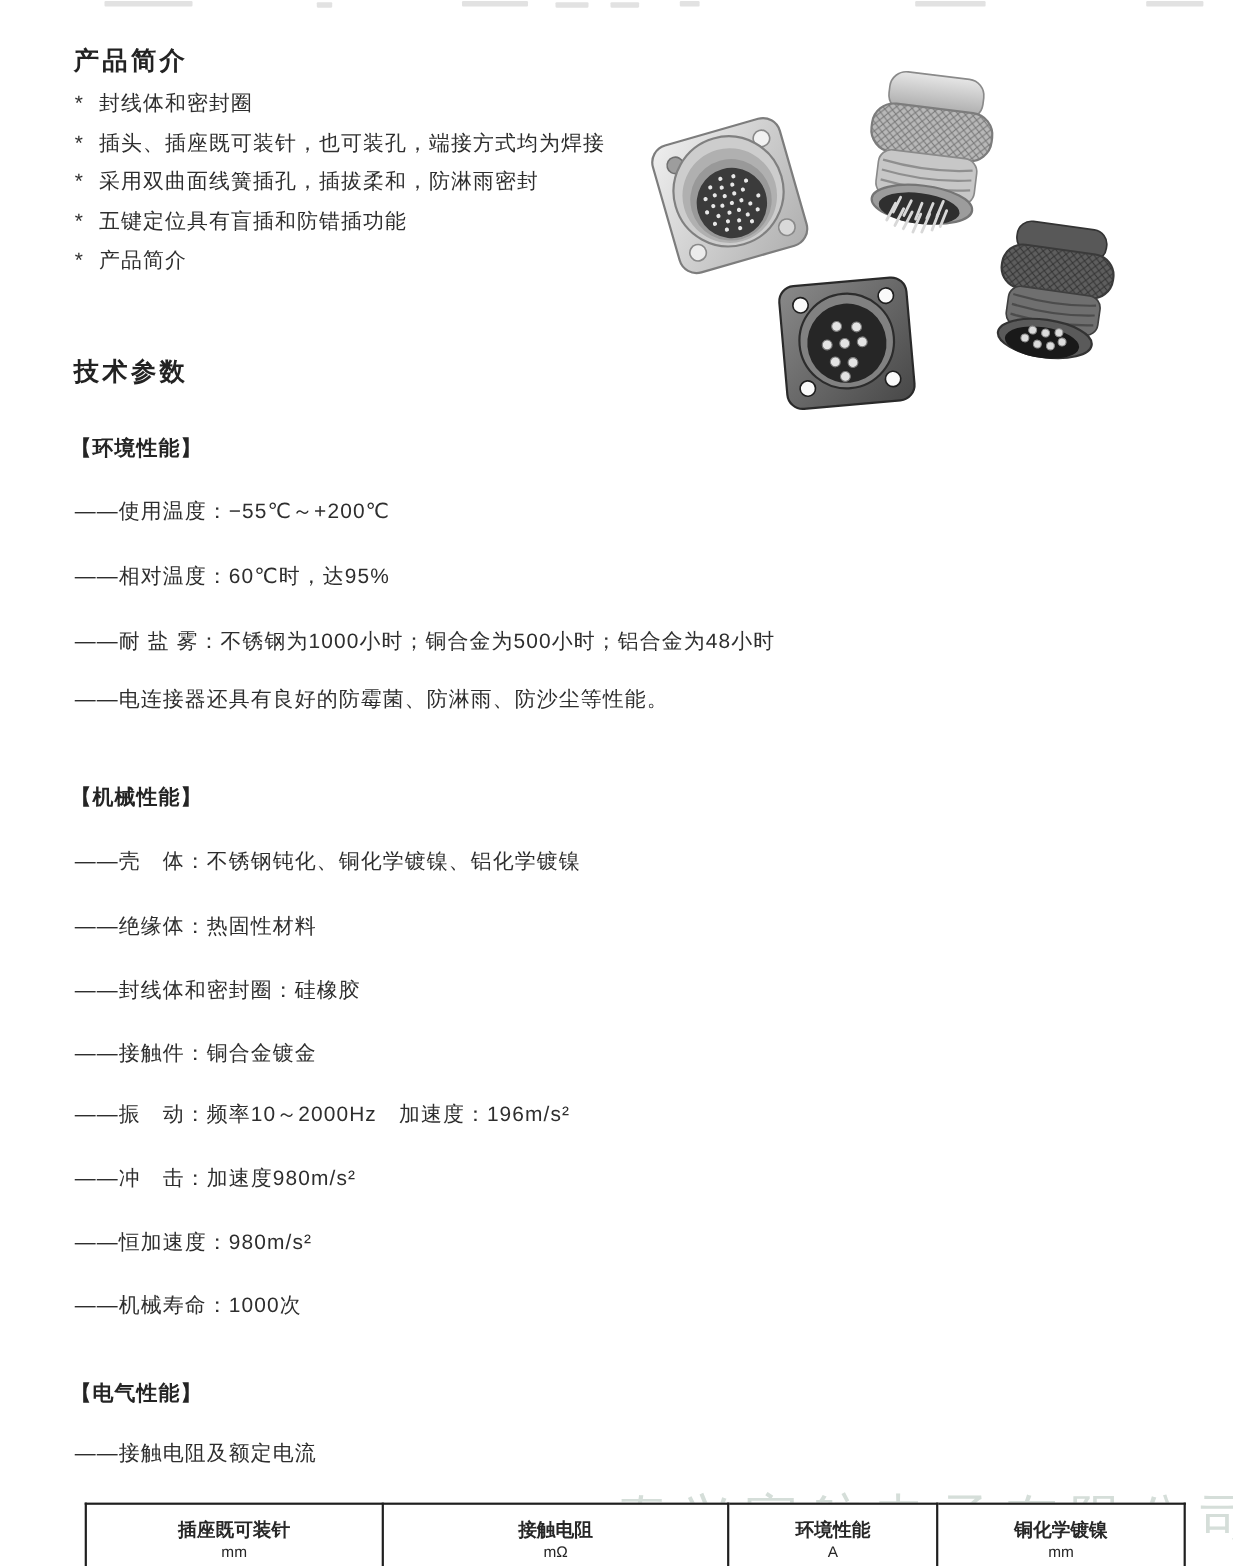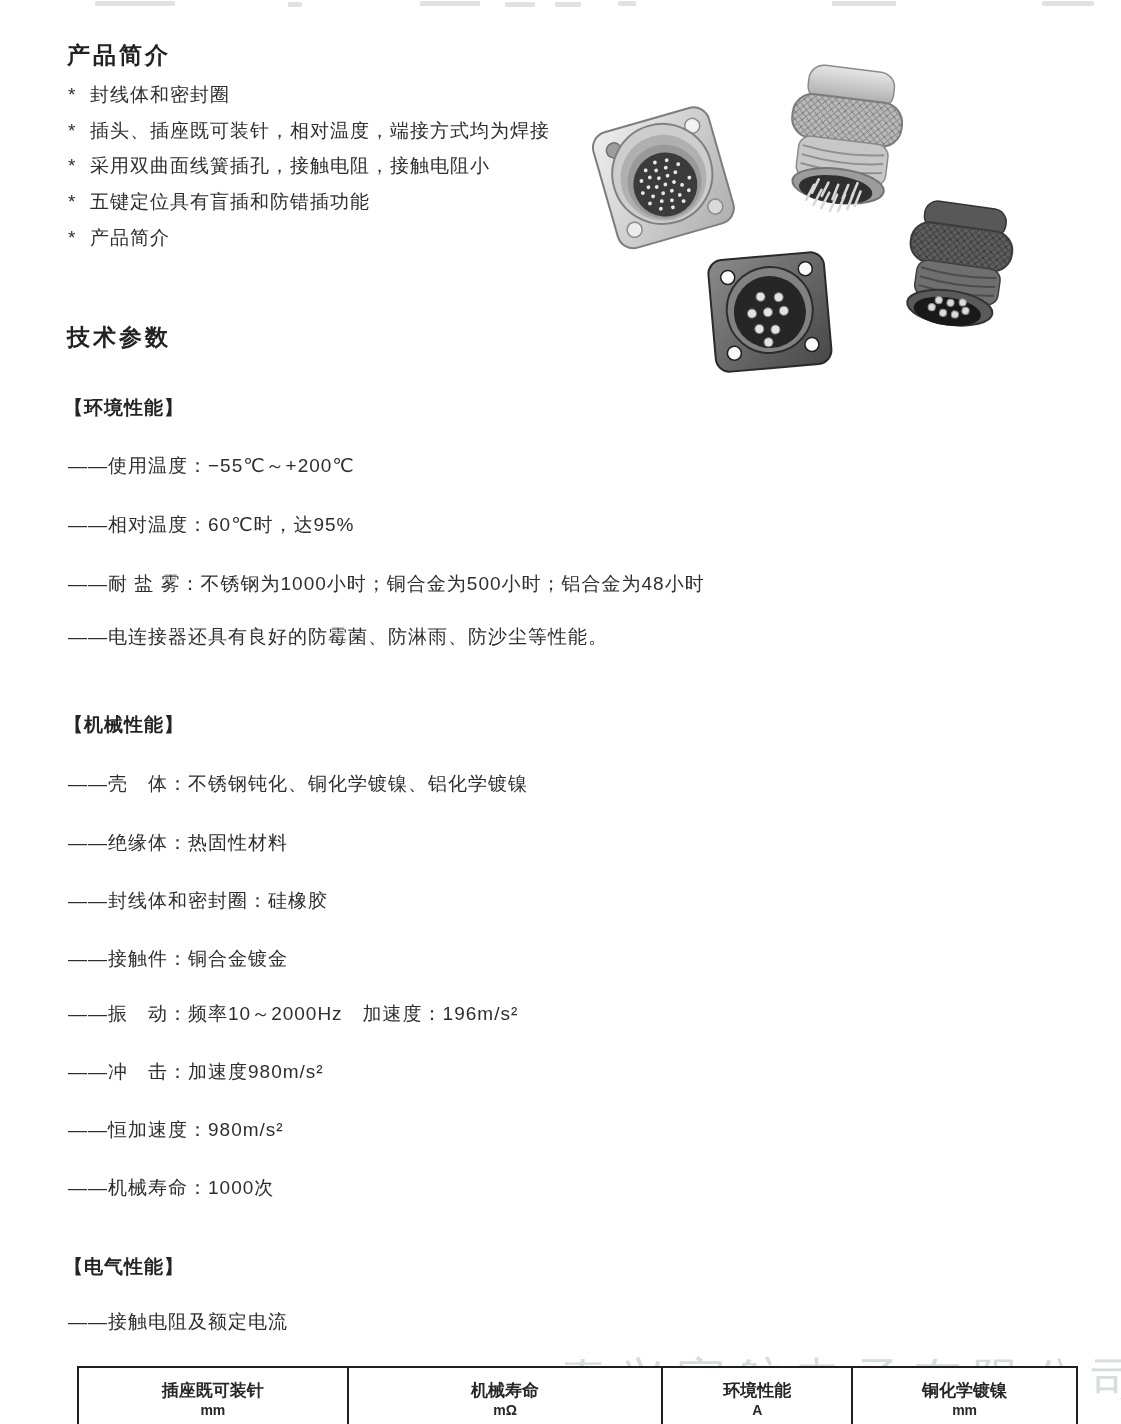--- a/index.html
+++ b/index.html
@@ -22,21 +22,21 @@
 
   .bl { position:absolute; left:68px; font-size:19px; letter-spacing:1px; color:#2e2e2e; line-height:1.2; }
   .bullet { display:flex; }
   .bullet .star { width:22px; font-size:19px; color:#2e2e2e; }
 
   .dtable { position:absolute; left:77px; width:1001px; border-collapse:collapse; table-layout:fixed; background:#fff; }
   .dtable th, .dtable td { border:2px solid #1f1f1f; text-align:center; vertical-align:middle; color:#333; }
   .dtable th { font-weight:700; color:#272727; }
   #table1 th { height:64px; font-size:17px; }
   .name-line { line-height:1.25; }
-  .unit-line { font-size:14px; font-weight:700; line-height:1.2; }
+  .unit-line { font-size:14px; font-weight:400; line-height:1.2; }
 
   #wm-center {
     position:absolute; left:366px; top:582px; z-index:0;
     font-family:"Liberation Serif","DejaVu Serif",serif; font-weight:700;
     font-size:186px; line-height:1; letter-spacing:38px; color:#dadcea; white-space:nowrap;
   }
   #wm-bottom {
     position:absolute; left:560px; top:1349px; z-index:0;
     font-family:"Liberation Serif","DejaVu Serif",serif;
     font-size:47px; letter-spacing:12px; color:#d5ded9; white-space:nowrap;
@@ -64,25 +64,25 @@
   <div id="wm-bottom">泰兴宇航电子有限公司</div>
 
   <div class="h1 layer" id="intro-title">产品简介</div>
 
   <div class="bl bullet" style="top:84px;">
     <span class="star">*</span>
     <span>封线体和密封圈</span>
   </div>
   <div class="bl bullet" style="top:120px;">
     <span class="star">*</span>
-    <span>插头、插座既可装针，相对温度，端接方式均为焊接</span>
+    <span>插头、插座既可装针，也可装孔，端接方式均为焊接</span>
   </div>
   <div class="bl bullet" style="top:155px;">
     <span class="star">*</span>
-    <span>采用双曲面线簧插孔，接触电阻，接触电阻小</span>
+    <span>采用双曲面线簧插孔，插拔柔和，防淋雨密封</span>
   </div>
   <div class="bl bullet" style="top:191px;">
     <span class="star">*</span>
     <span>五键定位具有盲插和防错插功能</span>
   </div>
   <div class="bl bullet" style="top:227px;">
     <span class="star">*</span>
     <span>产品简介</span>
   </div>
 
@@ -256,21 +256,21 @@
         <col style="width:19%">
         <col style="width:22.5%">
       </colgroup>
     <tbody>
         <tr>
       <th>
         <div class="name-line">插座既可装针</div>
         <div class="unit-line">mm</div>
       </th>
       <th>
-        <div class="name-line">机械寿命</div>
+        <div class="name-line">接触电阻</div>
         <div class="unit-line">mΩ</div>
       </th>
       <th>
         <div class="name-line">环境性能</div>
         <div class="unit-line">A</div>
       </th>
       <th>
         <div class="name-line">铜化学镀镍</div>
         <div class="unit-line">mm</div>
       </th>

